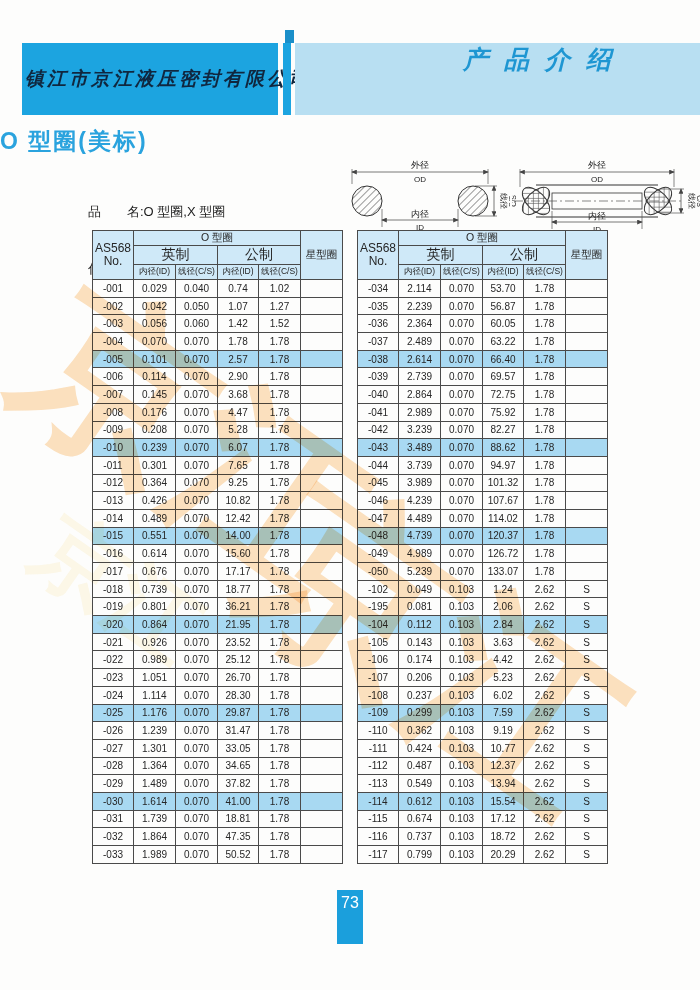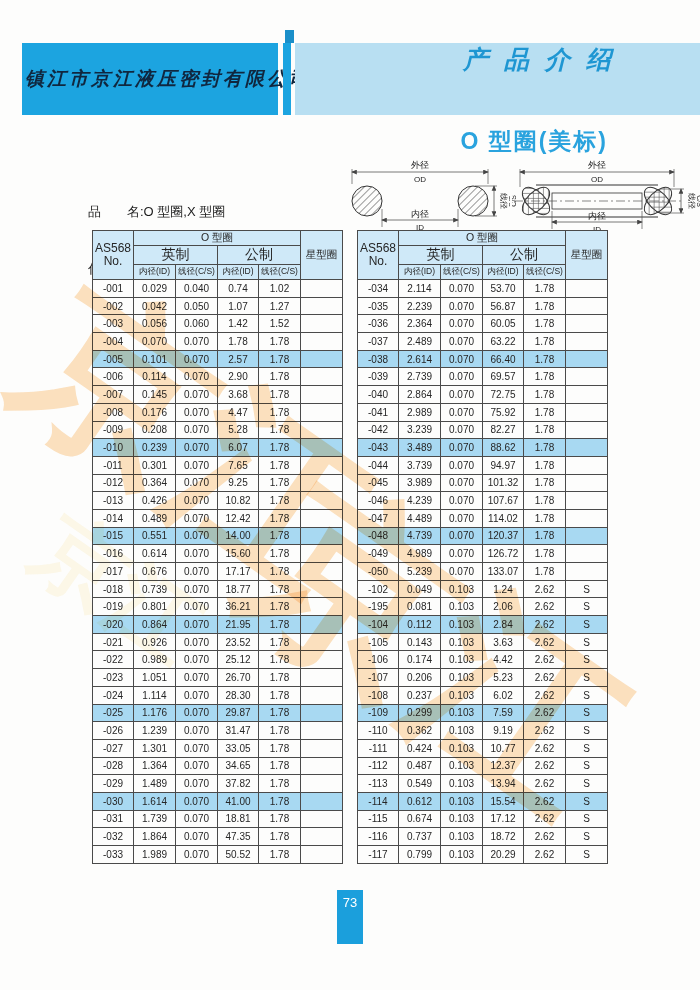--- a/index.html
+++ b/index.html
@@ -20,22 +20,22 @@
   .bar-stripe{position:absolute;left:283px;top:43px;width:8px;height:72px;background:#1ca4e0;}
   .bar-light{
     position:absolute;left:295px;top:43px;width:405px;height:72px;background:#b8dff2;
     display:flex;align-items:flex-start;
   }
   .bar-light .section{
     color:#1e96d2;font-size:25px;font-weight:bold;letter-spacing:16px;white-space:nowrap;
     margin-left:168px;font-style:italic;
   }
   .page-title{
-    position:absolute;left:0;top:126px;width:572px;text-align:right;
-    color:#2aa3de;font-size:23px;font-weight:bold;letter-spacing:2px;margin-left:36px;
+    position:absolute;left:0;top:126px;width:572px;text-align:left;
+    color:#2aa3de;font-size:23px;font-weight:bold;letter-spacing:2px;
   }
   
   .info{position:absolute;left:88px;top:164px;font-size:13px;color:#1c1c1c;line-height:19px;white-space:pre;}
   
   .diagram-left{position:absolute;left:344px;top:157px;}
   .diagram-right{position:absolute;left:512px;top:157px;}
   svg text{font-family:"Liberation Sans","DejaVu Sans",sans-serif;fill:#222;}
   
   .spec-table{
     position:absolute;top:230px;border-collapse:collapse;table-layout:fixed;
@@ -50,21 +50,21 @@
   .spec-table thead th{background:#cfe9f8;font-weight:normal;}
   .spec-table .h1{height:14px;font-size:10.5px;}
   .spec-table .h2{height:13px;font-size:14px;}
   .spec-table .h3{height:15px;font-size:8.5px;padding-left:44px;}
   .spec-table .std-cell{font-size:12px;line-height:13px;text-align:center;}
   .spec-table tbody td{height:16.7px;font-size:10px;}
   .spec-table tbody tr.hl td{background:#a8d9f2;}
   
   .page-num{
     position:absolute;left:337px;top:890px;width:26px;height:54px;background:#1b9fdc;
-    color:#ffffff;font-size:13px;text-align:center;line-height:26px;
+    color:#ffffff;font-size:16px;text-align:center;line-height:26px;
   }
   
   .wm{
     position:absolute;color:#f7941d;opacity:0.28;font-weight:bold;
     transform-origin:0 0;pointer-events:none;z-index:5;mix-blend-mode:multiply;
     line-height:1;white-space:nowrap;
   }
   .wm1{left:96px;top:258px;font-size:185px;transform:rotate(35deg);}
   .wm2{left:330px;top:452px;font-size:200px;transform:rotate(35deg);}
   .wm3{left:70px;top:500px;font-size:90px;transform:rotate(35deg);opacity:0.12;color:#f2c94c;}

